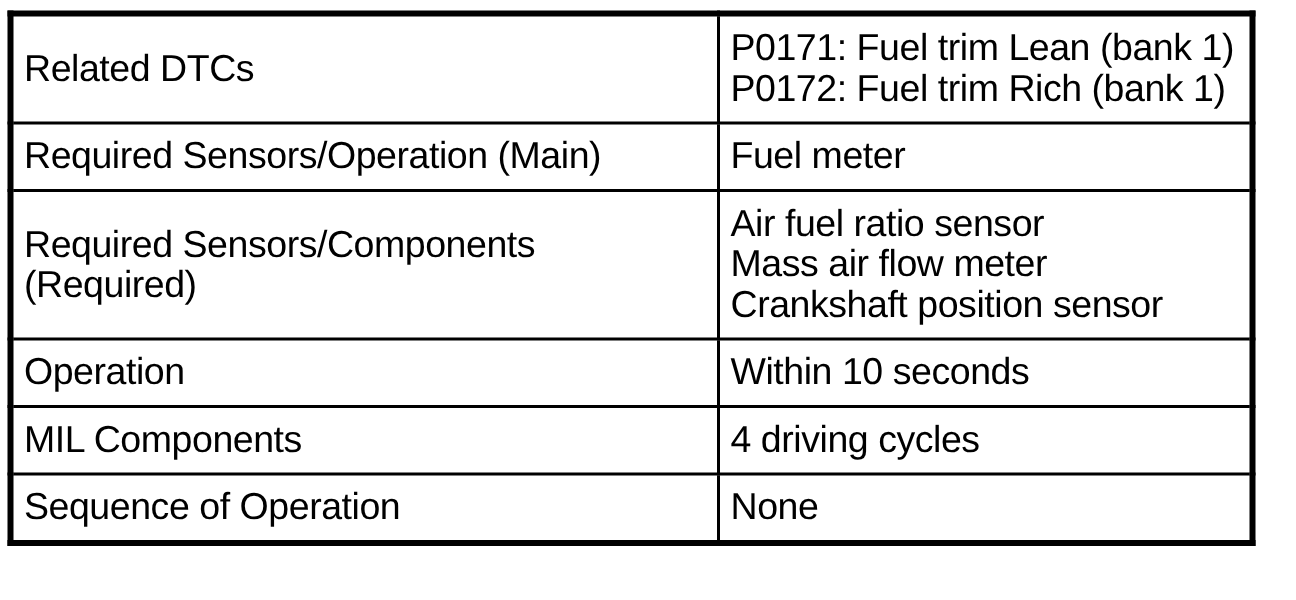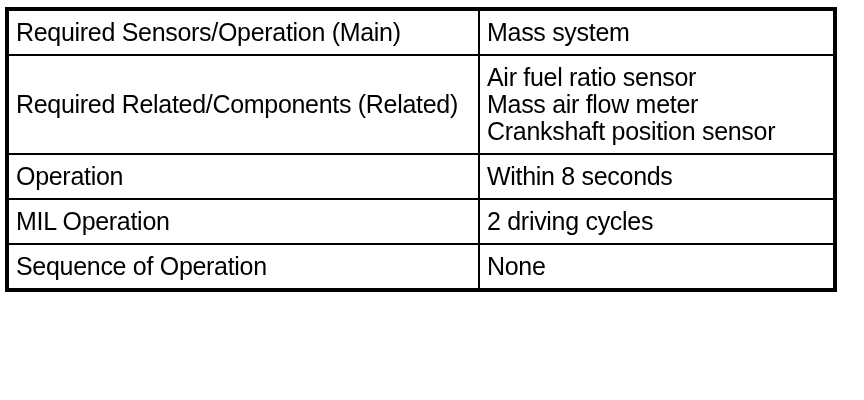--- a/index.html
+++ b/index.html
@@ -43,36 +43,41 @@
 <body>
 
 <div class="page">
   <table class="spec-table">
     <colgroup>
       <col class="label-col">
       <col class="value-col">
     </colgroup>
     <tbody>
       <tr>
-        <td>Required Sensors/Operation (Main)</td>
-        <td>Mass system</td>
+        <td>Related DTCs</td>
+        <td>P0171: Fuel trim Lean (bank 1)
+P0172: Fuel trim Rich (bank 1)</td>
       </tr>
       <tr>
-        <td>Required Related/Components (Related)</td>
+        <td>Required Sensors/Operation (Main)</td>
+        <td>Fuel meter</td>
+      </tr>
+      <tr>
+        <td>Required Sensors/Components (Required)</td>
         <td>Air fuel ratio sensor
 Mass air flow meter
 Crankshaft position sensor</td>
       </tr>
       <tr>
         <td>Operation</td>
-        <td>Within 8 seconds</td>
+        <td>Within 10 seconds</td>
       </tr>
       <tr>
-        <td>MIL Operation</td>
-        <td>2 driving cycles</td>
+        <td>MIL Components</td>
+        <td>4 driving cycles</td>
       </tr>
       <tr>
         <td>Sequence of Operation</td>
         <td>None</td>
       </tr>
     </tbody>
   </table>
 </div>
 
 </body></html>

